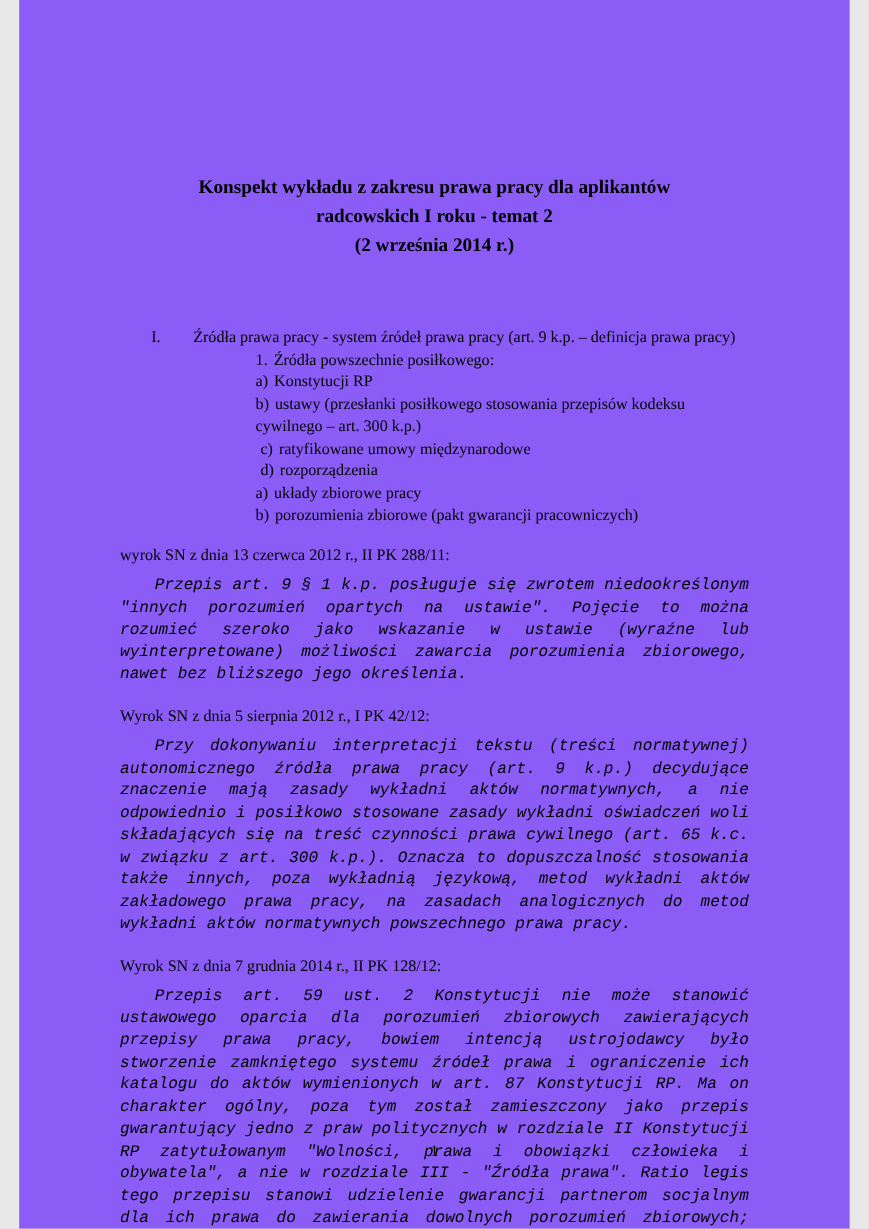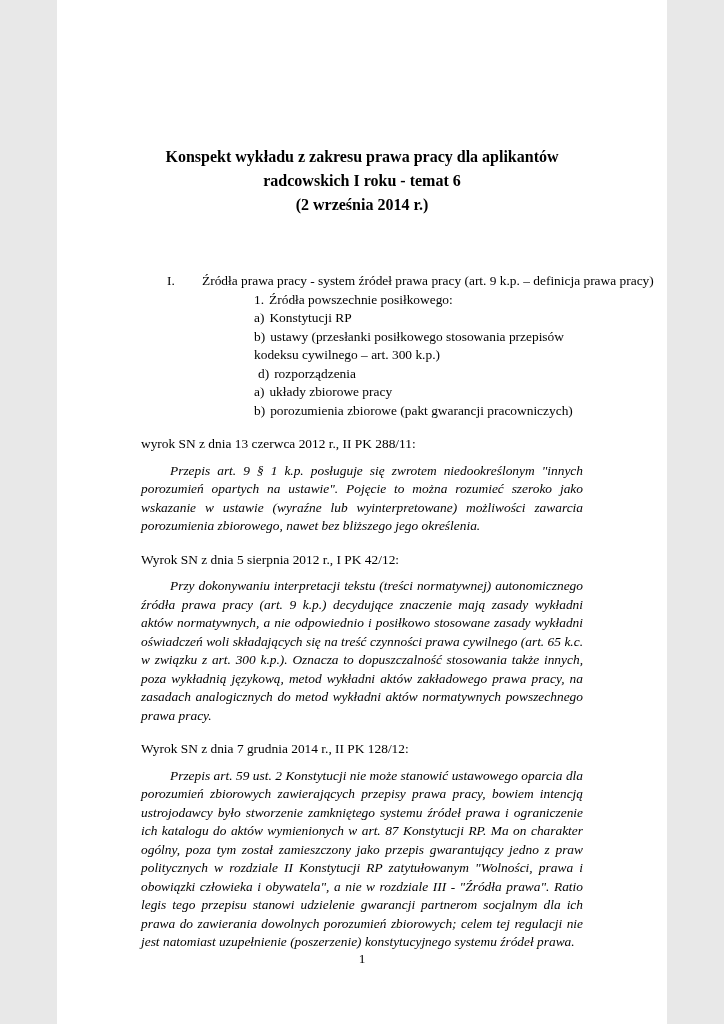--- a/index.html
+++ b/index.html
@@ -2,24 +2,24 @@
 <html><head>
 <meta charset="utf-8">
 <style>
   html, body {
     margin: 0;
     padding: 0;
     background: #e8e8e8;
   }
   .page {
     position: relative;
-    width: 610px;
+    width: 692px;
     height: 1024px;
     margin: 0 auto;
-    background: #ffffff;
+    background: #8b5cf6;
     box-sizing: border-box;
     padding: 145px 84px 0 84px;
     font-family: "Liberation Serif", serif;
     font-size: 13.4px;
     line-height: 1.38;
     color: #000000;
     overflow: hidden;
   }
   .doc-title {
     text-align: center;
@@ -49,54 +49,58 @@
     margin-right: 5px;
   }
   .cite-head {
     margin: 15px 0 8px 0;
   }
   .cite-body {
     margin: 0 0 15px 0;
     font-style: italic;
     text-align: justify;
     text-indent: 29px;
+    font-family: Liberation Mono, monospace;
   }
   .page-number {
     position: absolute;
     left: 0;
     right: 0;
     bottom: 56px;
     text-align: center;
   }
 </style>
 </head>
 <body>
 
 <div class="page">
 
   <div class="doc-title">
     <div>Konspekt  wykładu z zakresu prawa pracy dla aplikantów</div>
-    <div>radcowskich I roku -  temat 6</div>
+    <div>radcowskich I roku -  temat 2</div>
     <div>(2 września 2014 r.)</div>
   </div>
 
   <div>
     <div class="outline-head">
       <span class="outline-numeral">I.</span>
       <span class="outline-heading-text">Źródła prawa pracy - system źródeł prawa pracy (art. 9 k.p. – definicja prawa pracy)</span>
     </div>
 
     <div class="outline-item">
       <span class="oi-label">1.</span><span>Źródła powszechnie posiłkowego:</span>
     </div>
     <div class="outline-item">
       <span class="oi-label">a)</span><span>Konstytucji RP</span>
     </div>
     <div class="outline-item">
       <span class="oi-label">b)</span><span>ustawy (przesłanki posiłkowego stosowania przepisów kodeksu cywilnego – art. 300 k.p.)</span>
+    </div>
+    <div class="outline-item sub">
+      <span class="oi-label">c)</span><span>ratyfikowane umowy międzynarodowe</span>
     </div>
     <div class="outline-item sub">
       <span class="oi-label">d)</span><span>rozporządzenia</span>
     </div>
     <div class="outline-item">
       <span class="oi-label">a)</span><span>układy zbiorowe pracy</span>
     </div>
     <div class="outline-item">
       <span class="oi-label">b)</span><span>porozumienia zbiorowe (pakt gwarancji pracowniczych)</span>
     </div>

